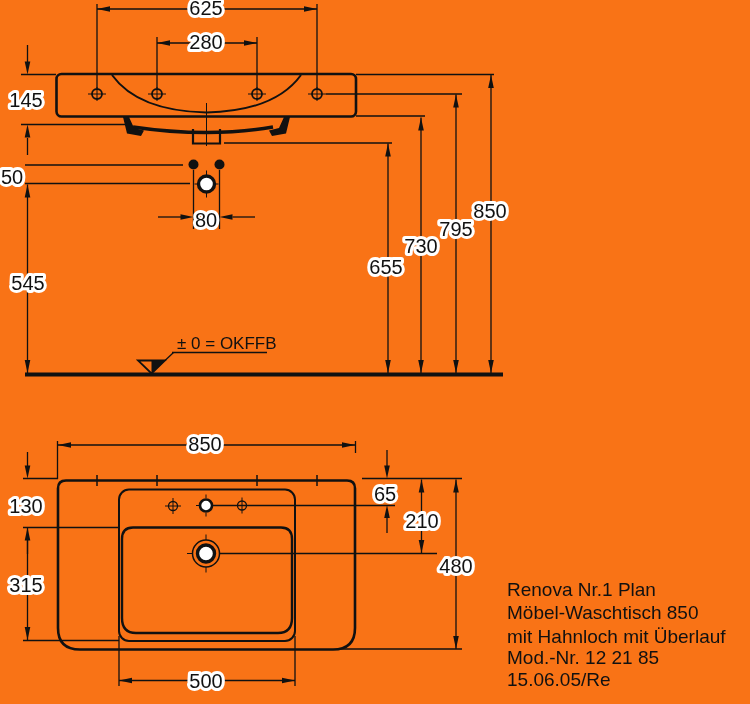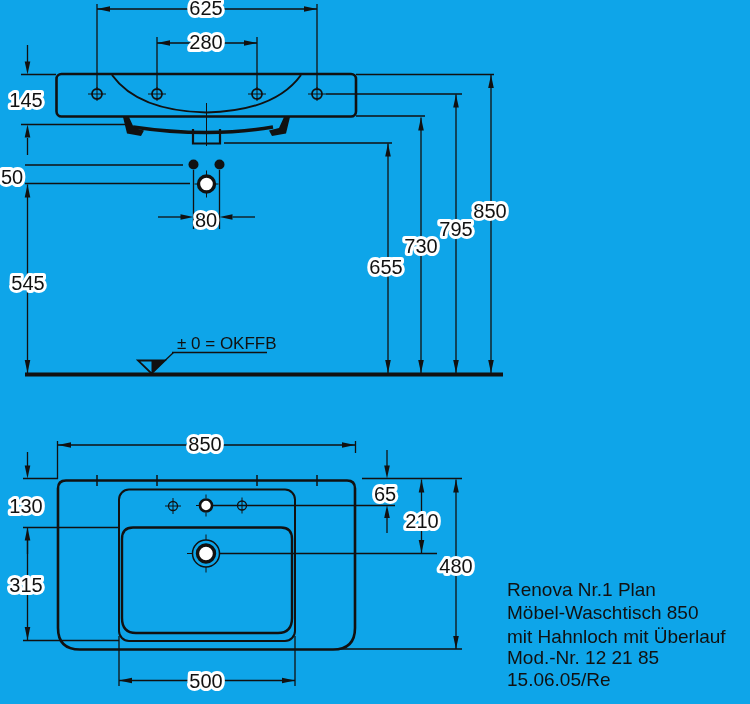--- a/index.html
+++ b/index.html
@@ -1,16 +1,16 @@
 <!DOCTYPE html>
 <html><head>
 <meta charset="utf-8">
 <style>
   html,body{margin:0;padding:0;background:#ffffff;}
-  .page{position:relative;width:750px;height:704px;background:#0ea5e9;overflow:hidden;}
+  .page{position:relative;width:750px;height:704px;background:#f97316;overflow:hidden;}
   svg{display:block;}
   .thin{stroke:#111;stroke-width:1.3;fill:none;}
   .tick{stroke:#111;stroke-width:1.5;fill:none;}
   .t10{stroke:#111;stroke-width:1;fill:none;}
   .t18{stroke:#111;stroke-width:1.8;fill:none;}
   .t20{stroke:#111;stroke-width:2;fill:none;}
   .t22{stroke:#111;stroke-width:2.2;fill:none;}
   .t24{stroke:#111;stroke-width:2.4;fill:none;}
   .t26{stroke:#111;stroke-width:2.6;fill:none;}
   .t34{stroke:#111;stroke-width:3.4;fill:#fff;}

